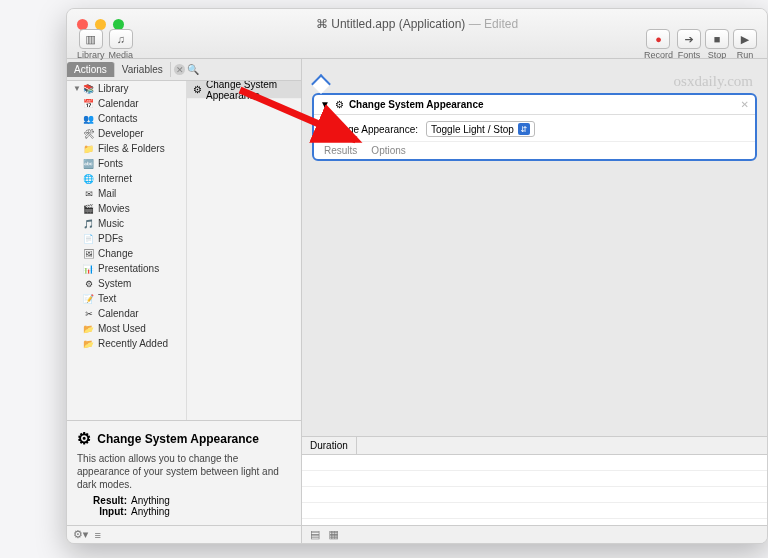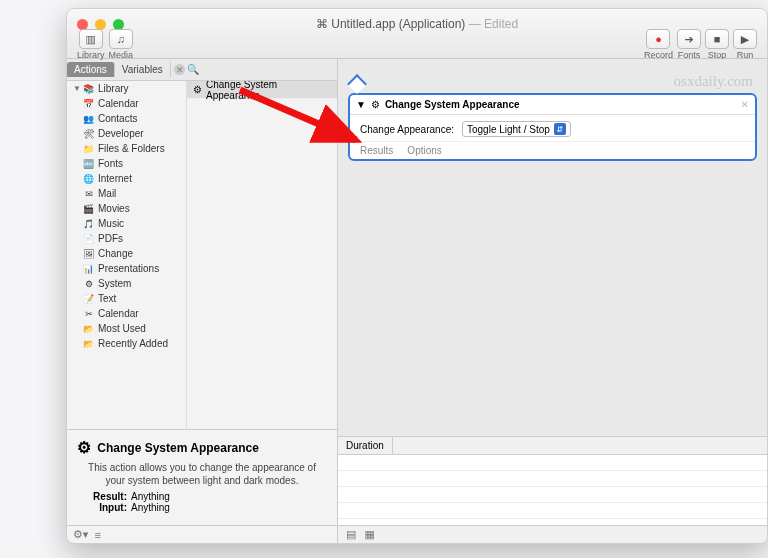--- a/index.html
+++ b/index.html
@@ -12,40 +12,40 @@
 .title { position: absolute; left: 0; right: 0; top: 8px; text-align: center; font-size: 12px; color: #555; }
 .title .g { color: #aaa; }
 .toolgrp { position: absolute; top: 20px; display: flex; gap: 4px; align-items: flex-end; }
 .toolgrp.left { left: 10px; }
 .toolgrp.right { right: 10px; }
 .tbtn { display:flex; flex-direction:column; align-items:center; gap:1px; }
 .tbtn .box { width:24px; height:20px; border:1px solid #bbb; border-radius:4px; background:linear-gradient(#fff,#eee); display:flex; align-items:center; justify-content:center; font-size:11px; color:#555;}
 .tbtn.rec .box { color:#e03030; }
 .tbtn .lab { font-size:9px; color:#666; }
 .body { flex:1; display:flex; overflow:hidden; }
-.sidebar { width:271px; background:#f3f3f3; border-right:1px solid #ccc; display:flex; flex-direction:column; }
+.sidebar { width:235px; background:#f3f3f3; border-right:1px solid #ccc; display:flex; flex-direction:column; }
 .tabs { display:flex; align-items:center; height:22px; border-bottom:1px solid #ccc; background:#e9e9e9; }
 .tab { font-size:10px; padding:2px 7px; border-right:1px solid #ccc; color:#444; cursor:default; }
 .tab.active { background:#8a8a8a; color:#fff; border-radius:3px 3px 0 0; }
 .sch { flex:1; display:flex; align-items:center; padding:0 4px; }
 .sch input { width:100%; height:16px; border:1px solid #ccc; border-radius:9px; padding:0 18px 0 16px; font-size:10px; background:#fff; }
 .sch .sicon { position: relative; left:13px; font-size:10px; color:#888; }
 .sch .cicon { position: relative; right:13px; font-size:9px; color:#888; background:#ccc; border-radius:50%; width:11px; height:11px; display:flex; align-items:center; justify-content:center; }
 .cols { flex:1; display:flex; overflow:hidden; }
 .tree { width:120px; border-right:1px solid #ddd; overflow-y:auto; font-size:10px; color:#333; }
 .trow { display:flex; align-items:center; height:15px; padding:0 4px 0 6px; gap:3px; cursor:default; }
 .trow .arr { width:7px; color:#777; font-size:8px; }
 .trow .ico { width:12px; height:12px; border-radius:2px; display:flex; align-items:center; justify-content:center; font-size:9px; }
 .trow.head { font-weight:500; }
 .results { flex:1; }
 .resrow { display:flex; align-items:center; height:18px; background:#dcdcdc; font-size:10px; padding:0 6px; gap:4px; border-bottom:1px solid #eee; }
 .desc { border-top:1px solid #ccc; padding:8px 10px; font-size:10px; min-height:96px; }
 .desc h3 { font-size:12px; margin-bottom:4px; display:flex; align-items:center; gap:6px; }
 .desc .k { display:inline-block; width:50px; text-align:right; font-weight:600; margin-right:4px; }
-.desc p { color:#444; margin-bottom:4px; line-height:1.3;text-align:center; }
+.desc p { color:#444; margin-bottom:4px; line-height:1.3; }
 .statusbar { height:18px; border-top:1px solid #ccc; display:flex; align-items:center; padding:0 6px; gap:6px; font-size:11px; color:#777; }
 .main { flex:1; display:flex; flex-direction:column; background:#e9e9e9; position:relative; }
 .hint { text-align:center; font-size:10px; color:#555; padding:14px 0 20px; position:relative; }
 .watermark { position:absolute; right:14px; top:14px; font-family:Georgia,serif; font-size:15px; color:#c8c8c8; }
 .card { margin:0 10px; border:2px solid #3a78d6; border-radius:6px; background:#fff; font-size:10px; }
 .cardhdr { display:flex; align-items:center; padding:4px 6px; border-bottom:1px solid #ddd; gap:5px; }
 .cardhdr .x { margin-left:auto; color:#bbb; font-size:10px; }
 .cardbody { padding:6px 10px 4px; display:flex; align-items:center; gap:8px; }
 .sel { border:1px solid #bbb; border-radius:3px; padding:1px 4px; font-size:10px; display:flex; align-items:center; gap:4px; }
 .sel .ar { background:#2f6fd1; color:#fff; width:12px; height:12px; border-radius:2px; display:flex; align-items:center; justify-content:center; font-size:8px; }

